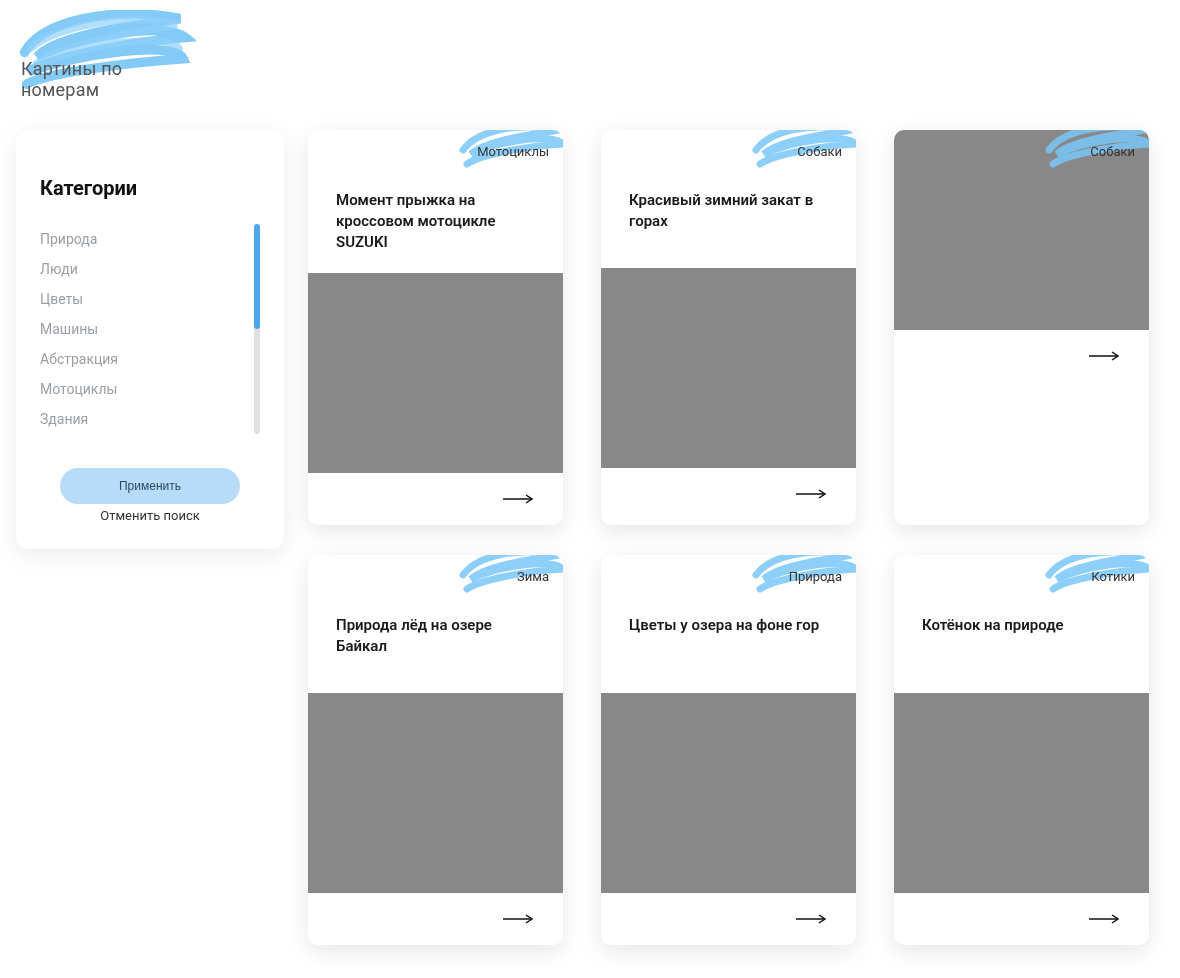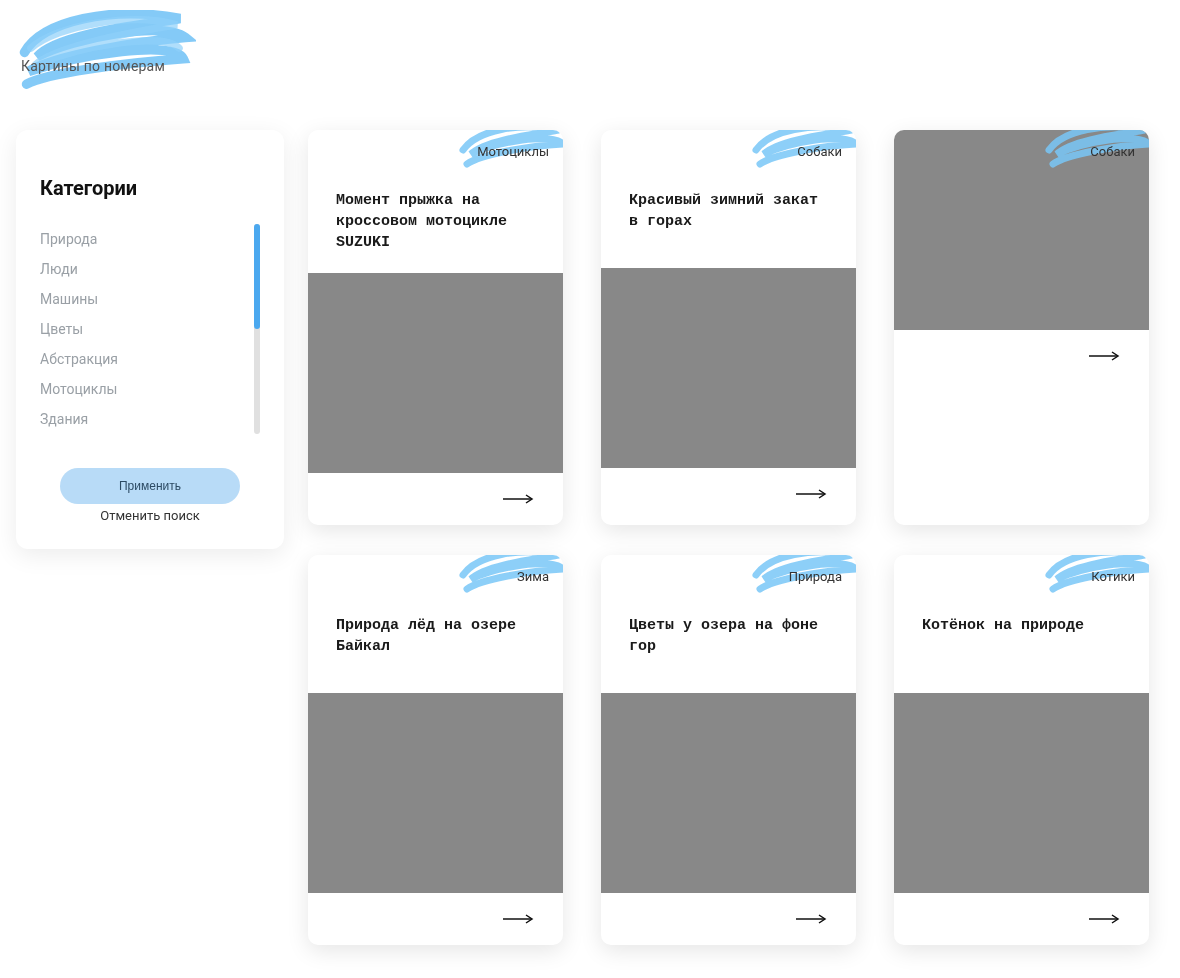--- a/index.html
+++ b/index.html
@@ -20,21 +20,21 @@
   }
   .brush-bg {
     position: absolute;
     inset: 0;
     pointer-events: none;
   }
   .logo-text {
     position: absolute;
     left: 5px;
     top: 48px;
-    font-size: 14px;
+    font-size: 18px;
     color: #555;
     letter-spacing: .2px;
   }
 
   .layout {
     display: flex;
     align-items: flex-start;
     gap: 24px;
   }
 
@@ -139,21 +139,20 @@
     position: absolute;
     top: 14px;
     right: 14px;
     font-size: 13px;
     color: #333;
   }
 
   .card .title-area {
     padding: 60px 28px 20px 28px;
     min-height: 138px;
-    font-family: Liberation Mono, monospace;
   }
   .card h3 {
     font-size: 15px;
     font-weight: 600;
     color: #1a1a1a;
     line-height: 1.4;
   }
 
   .card .img-area {
     height: 200px;
@@ -214,22 +213,22 @@
 
 <div class="layout">
 
   <aside class="sidebar">
     <h2>Категории</h2>
 
     <div class="cat-scroll">
       <ul class="cat-list">
         <li>Природа</li>
         <li>Люди</li>
+        <li>Цветы</li>
         <li>Машины</li>
-        <li>Цветы</li>
         <li>Абстракция</li>
         <li>Мотоциклы</li>
         <li>Здания</li>
       </ul>
       <div class="scrollbar">
         <div class="thumb"></div>
       </div>
     </div>
 
     <button class="apply-btn">Применить</button>

